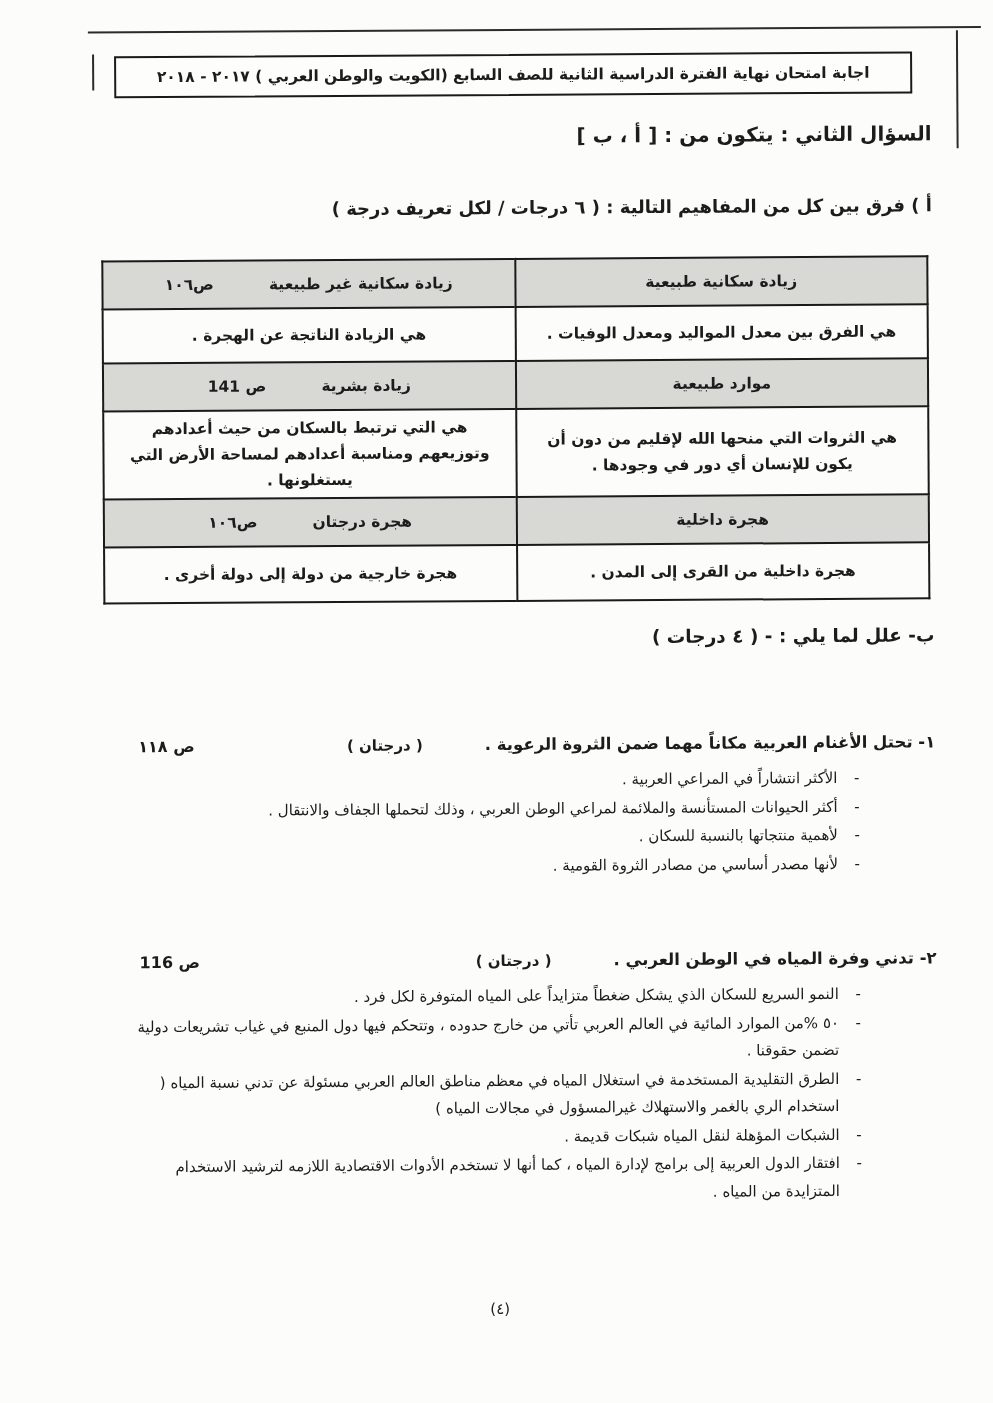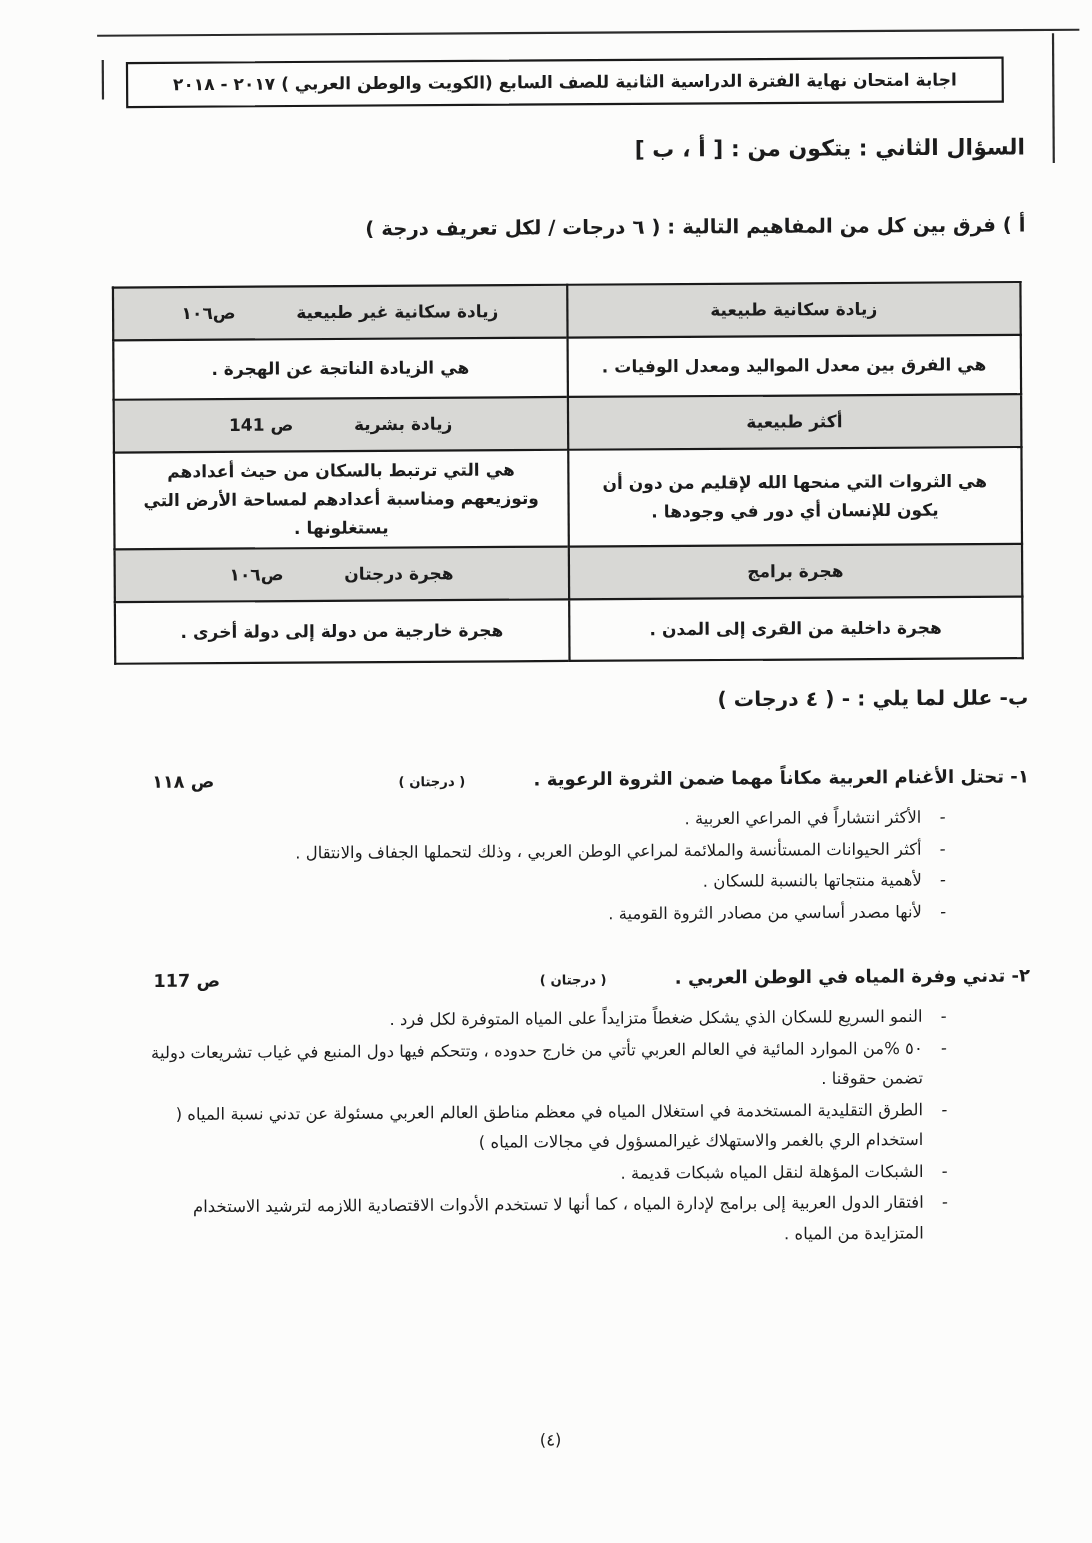--- a/index.html
+++ b/index.html
@@ -47,22 +47,22 @@
 
   .partb-heading { position: absolute; top: 627px; right: 58px; margin: 0; font-size: 18.5px; font-weight: bold; }
 
   .partb { position: absolute; top: 694px; right: 58px; left: 60px; }
   .item + .item { margin-top: 30px; }
   .item-head {
     display: flex; align-items: baseline;
     padding-left: 78px;
     font-weight: bold; font-size: 16.5px; line-height: 30px;
   }
-  .item-marks { margin-right: 62px; font-size: 12px; white-space: nowrap; }
-  .item-ref   { margin-inline-start: auto; font-size: 16px; white-space: nowrap; }
+  .item-marks { margin-right: 62px; font-size: 15px; white-space: nowrap; }
+  .item-ref   { margin-inline-start: auto; font-size: 16px; white-space: nowrap; margin-top: 36px; }
 
   .reasons { list-style: none; margin: 7px 0 0 0; padding: 0; font-size: 15px; font-weight: normal; }
   .reasons li {
     position: relative;
     padding-right: 98px; padding-left: 72px;
     line-height: 27.5px; text-align: right;
     margin-bottom: 1px;
   }
   .reasons li::before { content: "-"; position: absolute; right: 76px; top: 0; }
 
@@ -102,37 +102,37 @@
           </span>
         </td>
       </tr>
       <tr class="h54">
         <td>هي الفرق بين معدل المواليد ومعدل الوفيات .</td>
         <td>هي الزيادة الناتجة عن الهجرة .</td>
       </tr>
 
       <tr class="term-row h48">
         <td>
-          <span>أكثر طبيعية</span>
+          <span>موارد طبيعية</span>
         </td>
         <td>
           <span class="term-flex">
             <span>زيادة بشرية</span>
             <span>ص 141</span>
           </span>
         </td>
       </tr>
       <tr class="h80">
         <td>هي الثروات التي منحها الله لإقليم من دون أن يكون للإنسان أي دور في وجودها .</td>
         <td>هي التي ترتبط بالسكان من حيث أعدادهم وتوزيعهم ومناسبة أعدادهم لمساحة الأرض التي يستغلونها .</td>
       </tr>
 
       <tr class="term-row h48">
         <td>
-          <span>هجرة برامج</span>
+          <span>هجرة داخلية</span>
         </td>
         <td>
           <span class="term-flex">
             <span>هجرة درجتان</span>
             <span>ص١٠٦</span>
           </span>
         </td>
       </tr>
       <tr class="h56">
         <td>هجرة داخلية من القرى إلى المدن .</td>
@@ -156,21 +156,21 @@
         <li>أكثر الحيوانات المستأنسة والملائمة لمراعي الوطن العربي ، وذلك لتحملها الجفاف والانتقال .</li>
         <li>لأهمية منتجاتها بالنسبة للسكان .</li>
         <li>لأنها مصدر أساسي من مصادر الثروة القومية .</li>
       </ul>
     </div>
 
     <div class="item">
       <div class="item-head">
         <span class="item-title">٢- تدني وفرة المياه في الوطن العربي .</span>
         <span class="item-marks">( درجتان )</span>
-        <span class="item-ref">ص 117</span>
+        <span class="item-ref">ص 116</span>
       </div>
       <ul class="reasons">
         <li>النمو السريع للسكان الذي يشكل ضغطاً متزايداً على المياه المتوفرة لكل فرد .</li>
         <li>٥٠ %من الموارد المائية في العالم العربي تأتي من خارج حدوده ، وتتحكم فيها دول المنبع في غياب تشريعات دولية تضمن حقوقنا .</li>
         <li>الطرق التقليدية المستخدمة في استغلال المياه في معظم مناطق العالم العربي مسئولة عن تدني نسبة المياه ( استخدام الري بالغمر والاستهلاك غيرالمسؤول في مجالات المياه )</li>
         <li>الشبكات المؤهلة لنقل المياه شبكات قديمة .</li>
         <li>افتقار الدول العربية إلى برامج لإدارة المياه ، كما أنها لا تستخدم الأدوات الاقتصادية اللازمه لترشيد الاستخدام المتزايدة من المياه .</li>
       </ul>
     </div>
 

